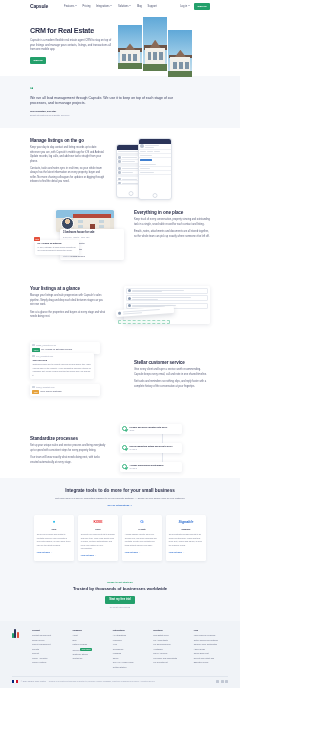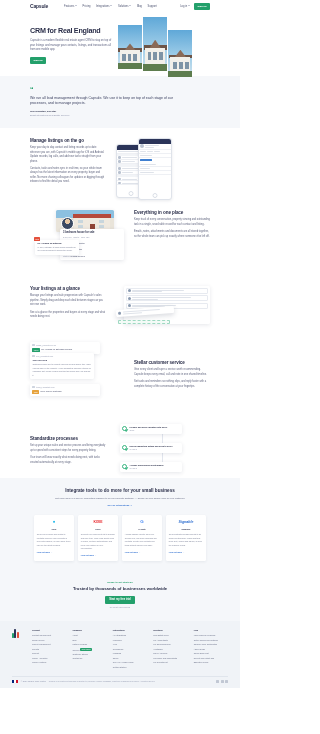--- a/index.html
+++ b/index.html
@@ -183,21 +183,21 @@
     </div>
     <div class="nav-right">
       <span class="nav-login"><span>Log in</span><i class="caret"></i></span>
       <span class="btn-green">Sign up</span>
     </div>
   </div>
 
   <div class="hero">
     <div class="hero-inner">
       <div class="hero-left">
-        <h1 class="hero-title">CRM for Real England</h1>
+        <h1 class="hero-title">CRM for Real Estate</h1>
         <p class="hero-sub">Capsule is a modern flexible real estate agent CRM to stay on top of your listings and manage your contacts, listings, and transactions all from one mobile app.</p>
         <div class="hero-btn"><span class="btn-green">Sign up</span></div>
       </div>
     </div>
     <div class="hero-imgs">
       <div class="himg a">
         <div class="sky"></div>
         <div class="house">
             <div class="roof"></div>
             <div class="gable"></div>

